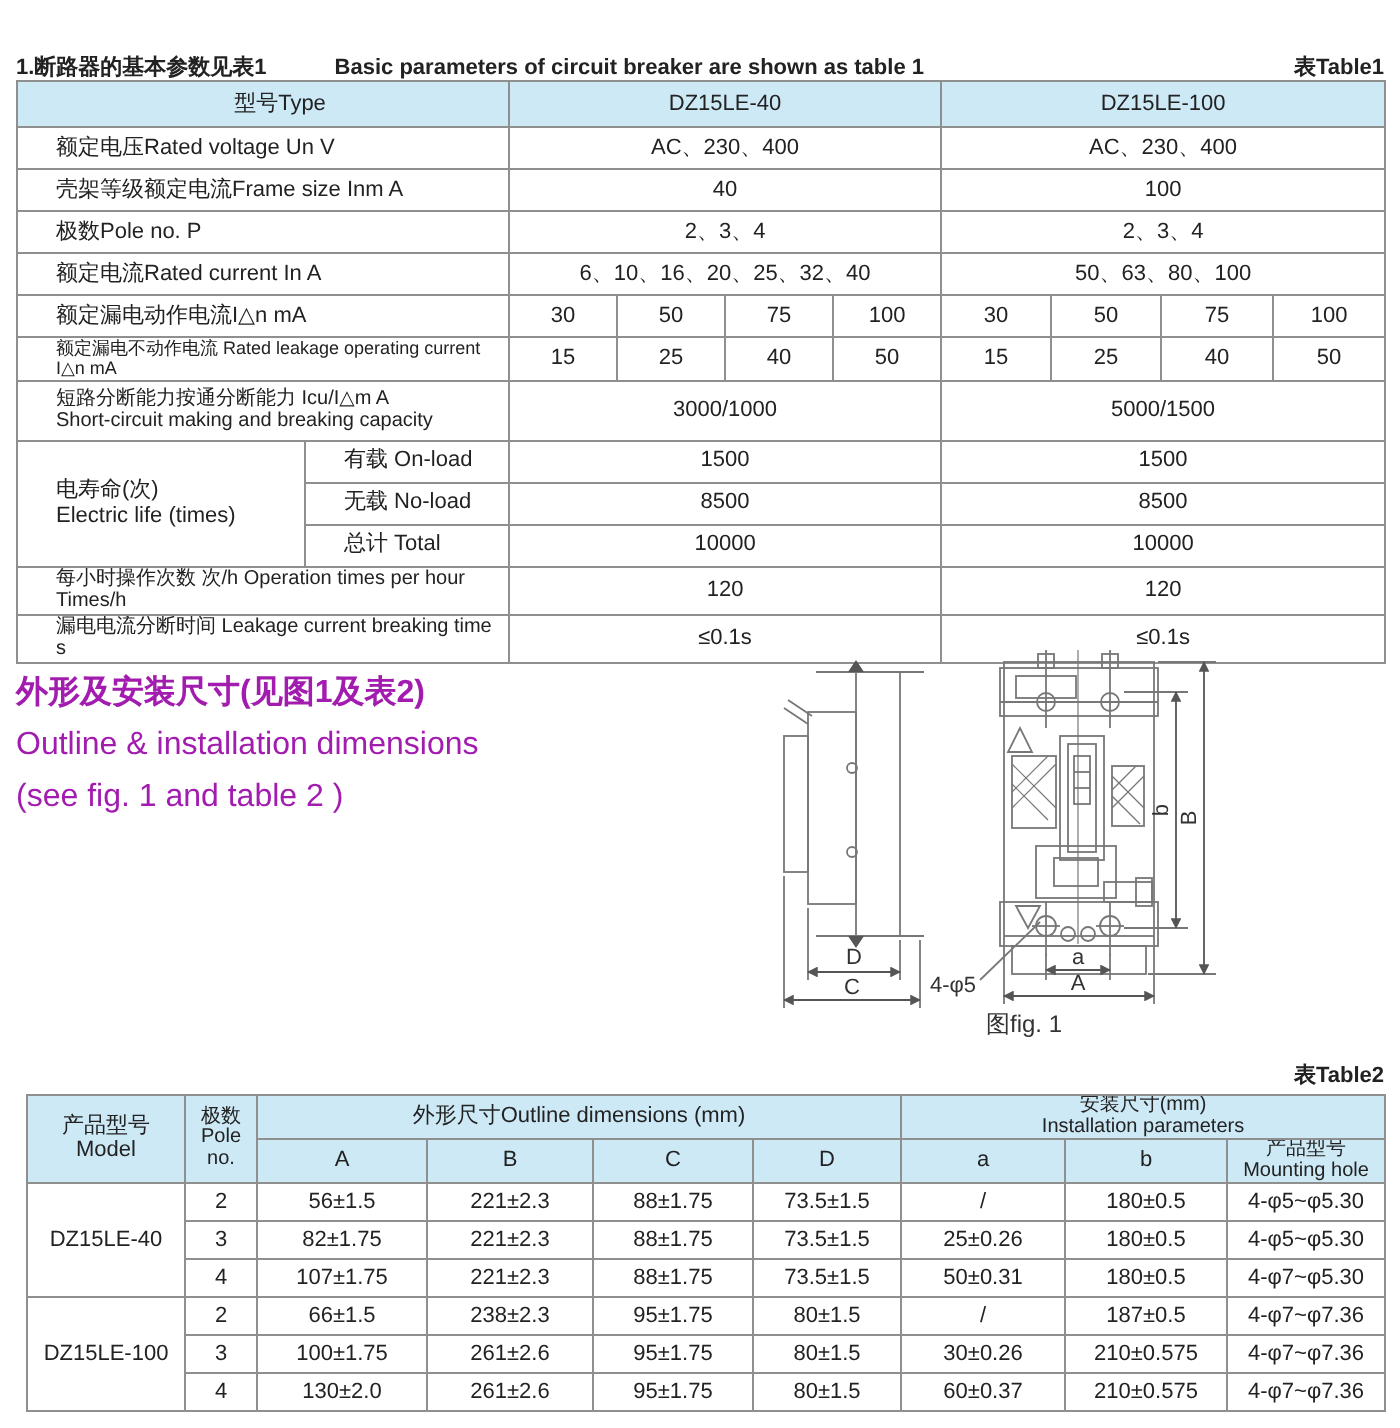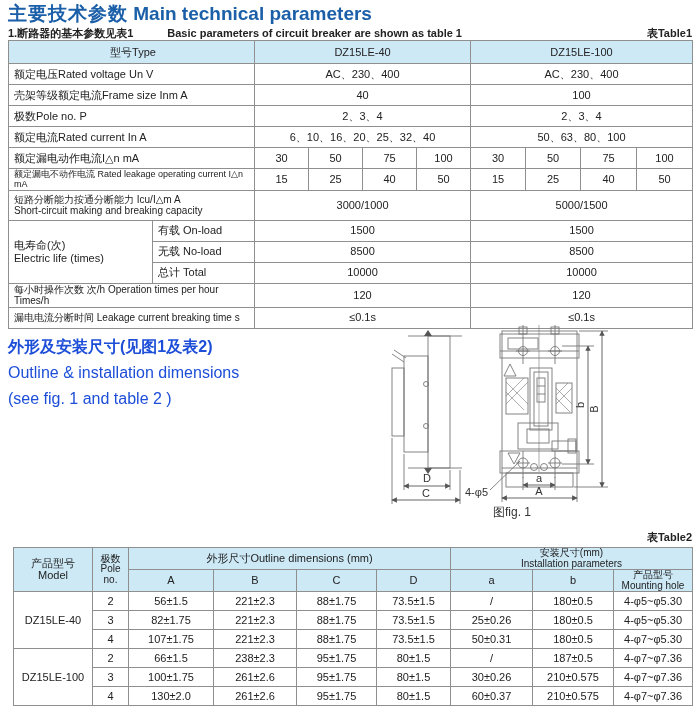--- a/index.html
+++ b/index.html
@@ -12,50 +12,46 @@
   #main-title .en{font-weight:bold;}
   #intro-row{position:absolute;left:8px;top:26px;width:684px;display:flex;justify-content:space-between;font-size:11px;}
   #intro-row .intro{font-weight:bold;}
   #intro-row .intro .en{margin-left:34px;}
   #intro-row .tag{font-weight:bold;margin-left:20px;}
 
   
   table{border-collapse:collapse;table-layout:fixed;}
   td{border:1px solid #8f8f8f;font-size:11px;text-align:center;padding:0 2px;line-height:1.15;overflow:hidden;}
   tr.thead td{background:#cde9f6;}
-  td.lbl{text-align:left;padding-left:5px;}
+  td.lbl{text-align:left;padding-left:19px;}
   td.sm{font-size:9px;}
   td.sm2{font-size:10px;}
 
   #table1{position:absolute;left:8px;top:40px;width:684px;}
   #table1 tr{height:21px;}
   #table1 tr.thead{height:23px;}
   #table1 tr.tall{height:30px;}
 
-  #section2-heading{position:absolute;left:8px;top:334px;font-size:16px;color:#1d4ed8;line-height:26px;}
+  #section2-heading{position:absolute;left:8px;top:334px;font-size:16px;color:#a21caf;line-height:26px;}
   #section2-heading .zh{font-weight:bold;}
 
   #figure-wrap{position:absolute;left:350px;top:320px;width:350px;height:212px;}
   #figure-wrap svg{display:block;}
 
   #table2-tag{position:absolute;right:8px;top:530px;font-size:11px;font-weight:bold;}
   #table2{position:absolute;left:13px;top:547px;width:679px;}
   #table2 tr{height:19px;}
   #table2 tr.thead{height:22px;}
   #table2 td div{line-height:1.05;}
 </style>
 </head>
 <body>
 
 <div class="page">
 
-  <div id="main-title">
-    <span class="zh">主要技术参数</span>
-    <span class="en">Main technical parameters</span>
-  </div>
 
   <div id="intro-row">
     <span class="intro">
       <span>1.断路器的基本参数见表1</span><span class="en">Basic parameters of circuit breaker are shown as table 1</span>
     </span>
     <span class="tag">表Table1</span>
   </div>
 
   <table id="table1">
     <colgroup>

